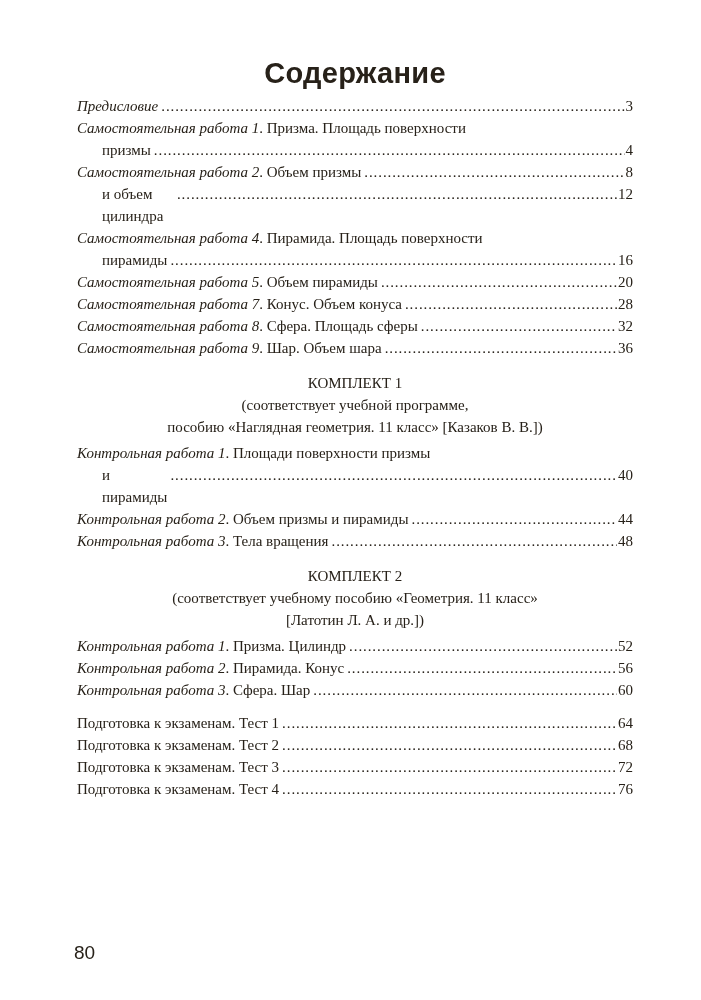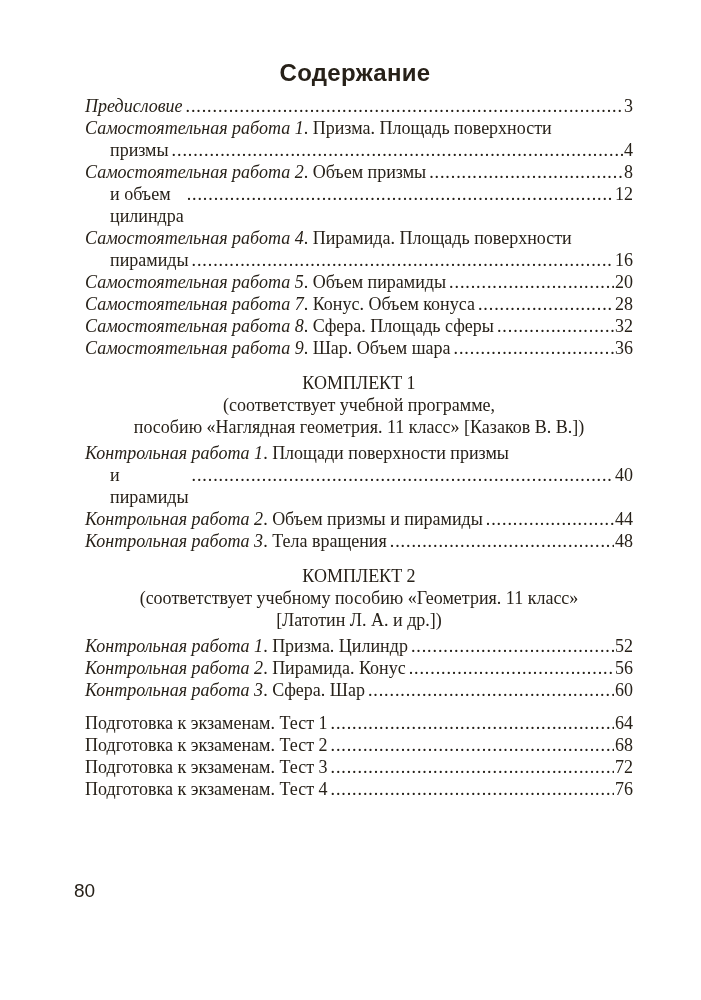--- a/index.html
+++ b/index.html
@@ -18,29 +18,28 @@
   .content {
     position: absolute;
     left: 77px; top: 0;
     width: 556px;
   }
   .doc-title {
     margin: 60px 0 0 0;
     text-align: center;
     font-family: "Liberation Sans", sans-serif;
     font-weight: 700;
-    font-size: 24px;
+    font-size: 29px;
     line-height: 26px;
     letter-spacing: 0.3px;
   }
   .toc {
     margin-top: 9px;
-    font-size: 18px;
+    font-size: 15px;
     line-height: 22px;
-    margin-left: 8px;
   }
   .entry { }
   .entry.gap { margin-top: 11px; text-align: center; }
   .row { display: flex; align-items: baseline; }
   .l1 { white-space: nowrap; }
   .l2 { padding-left: 25px; }
   .it { font-style: italic; }
   .leader {
     flex: 1 1 auto;
     min-width: 12px;
@@ -55,21 +54,21 @@
   .pg { flex: 0 0 auto; }
   .section {
     margin: 13px 0 4px 0;
     text-align: center;
   }
   .sec-title { }
   .sec-sub { }
   .footer-num {
     position: absolute;
     left: 74px;
-    top: 880px;
+    top: 942px;
     font-family: "Liberation Sans", sans-serif;
     font-size: 19px;
     line-height: 22px;
   }
 </style>
 </head>
 <body>
 
 <div class="page">
   <div class="content">

